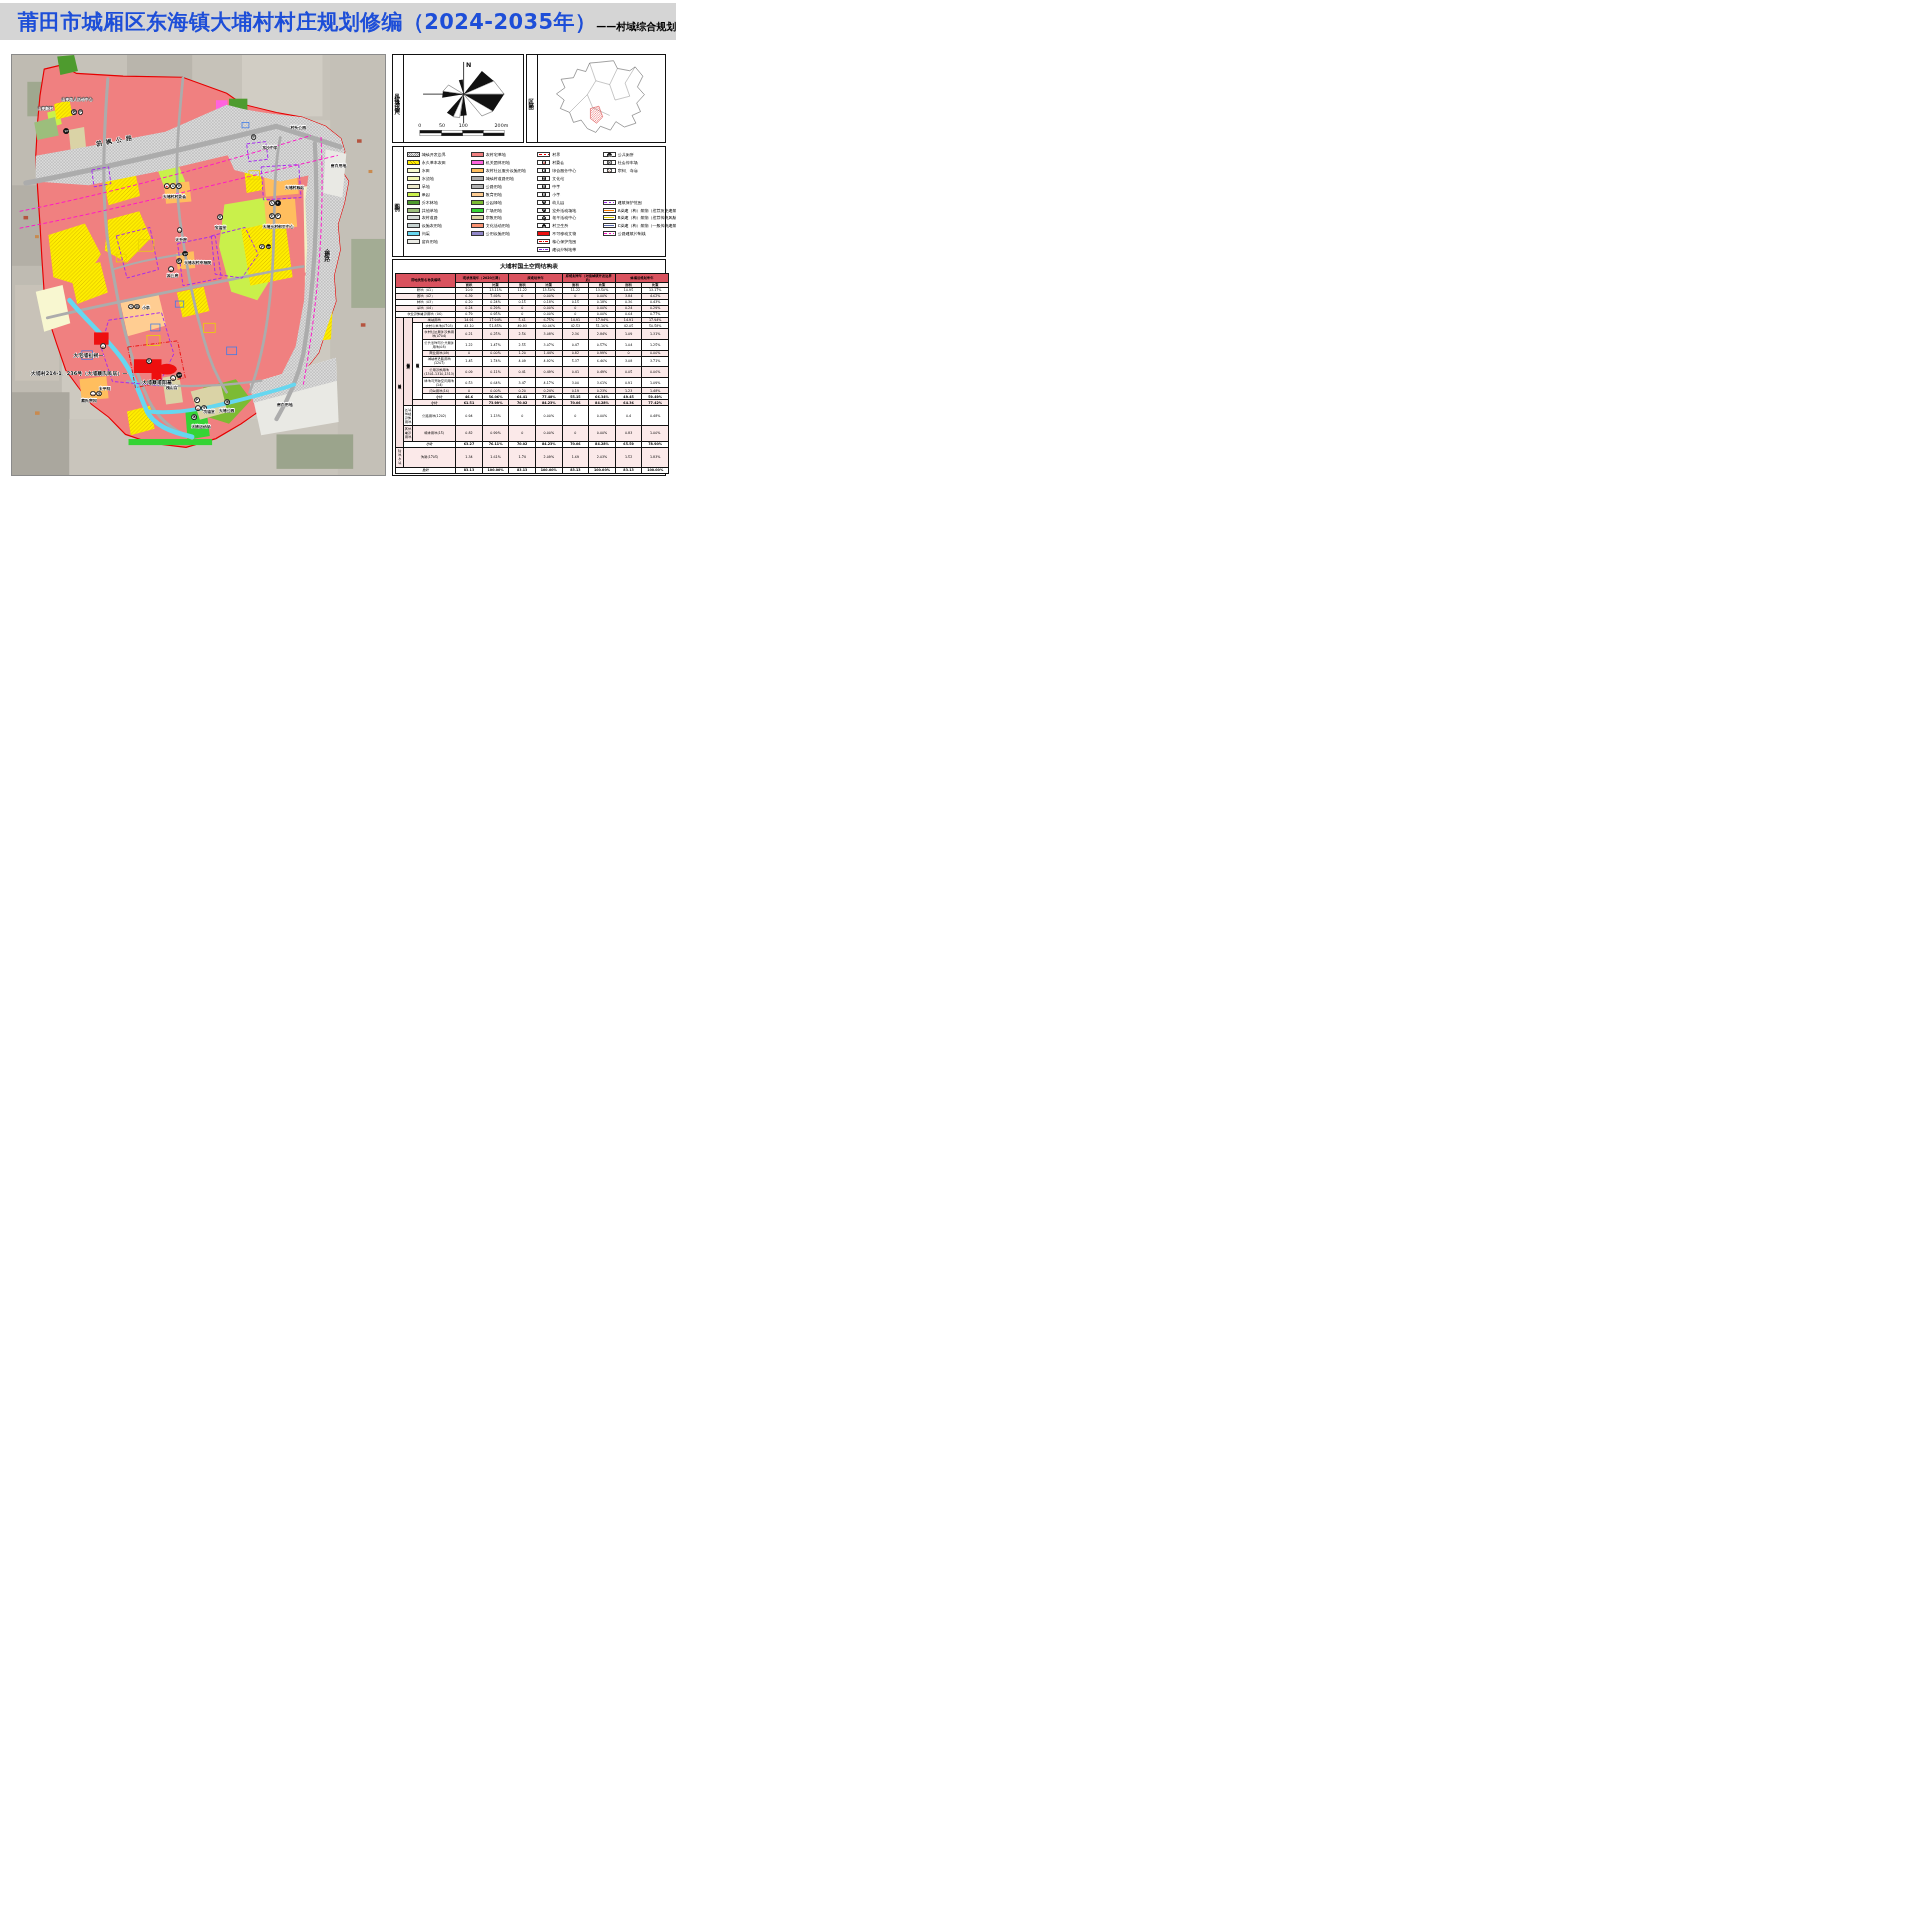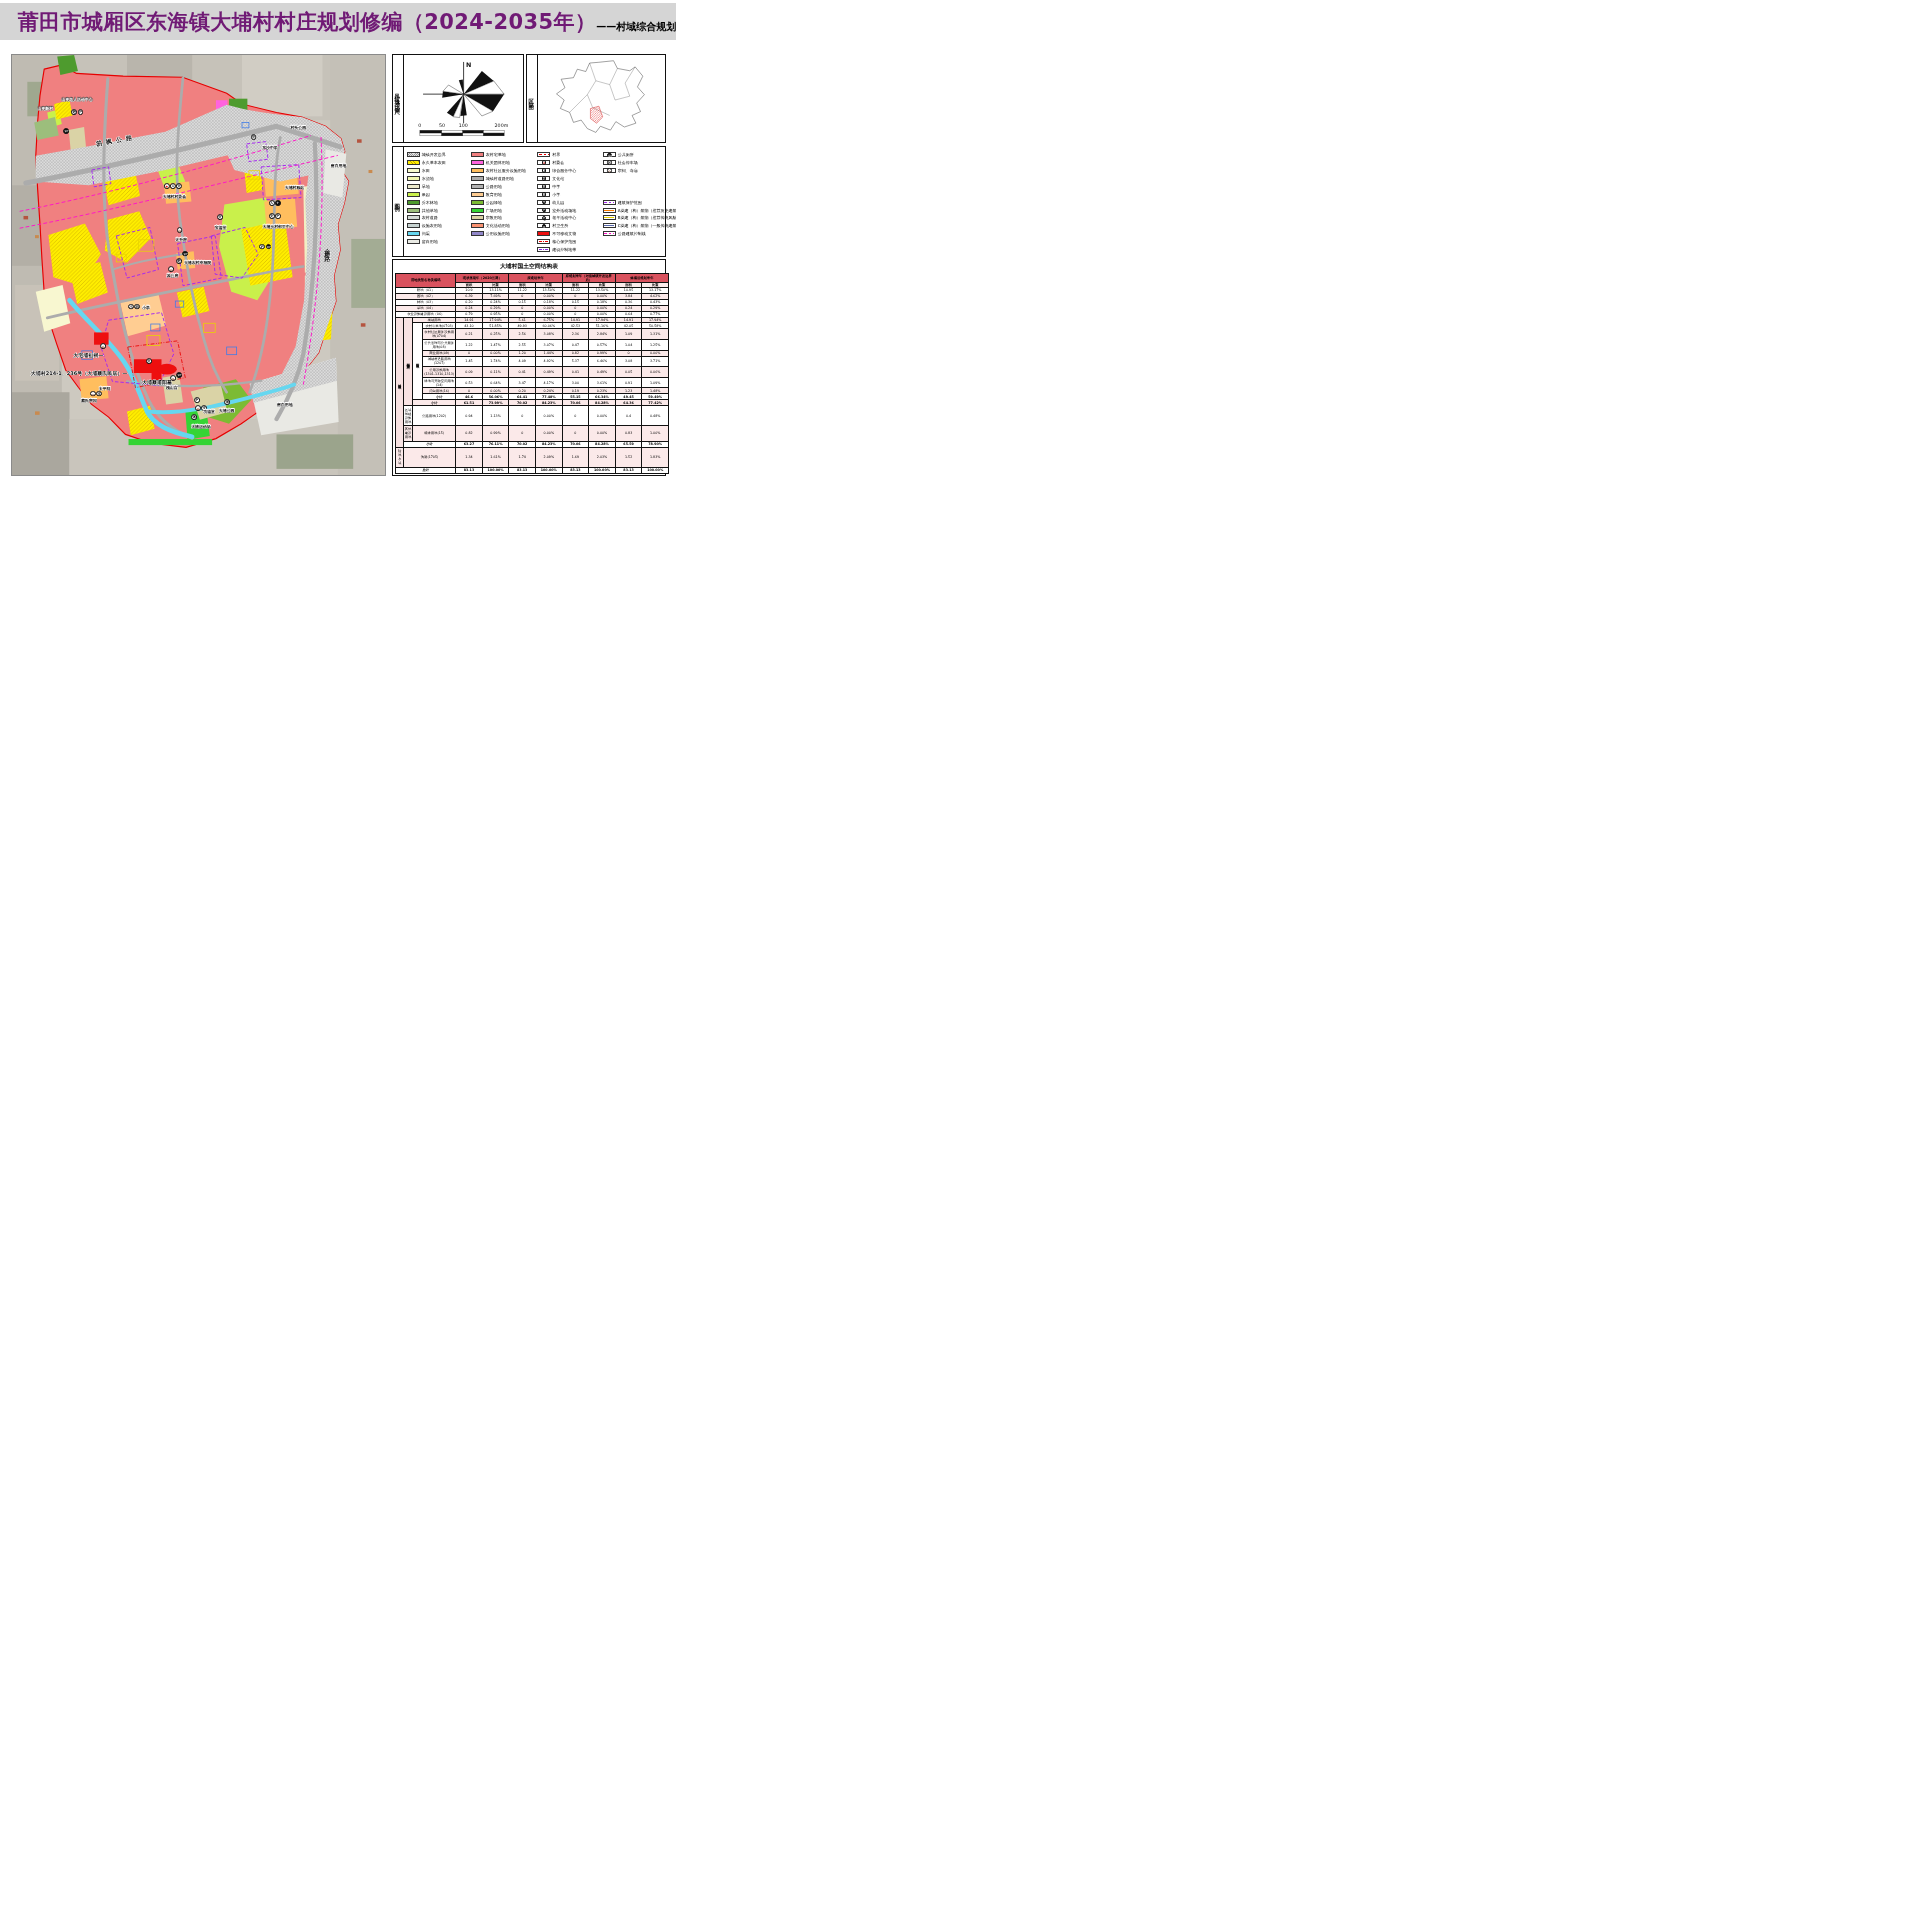--- a/index.html
+++ b/index.html
@@ -1,19 +1,19 @@
 <!DOCTYPE html>
 <html style="font-size:6.2px"><head>
 <meta charset="utf-8">
 <style>
   html,body{margin:0;padding:0;background:#fff;font-family:"DejaVu Sans","Liberation Sans",sans-serif;}
   #sheet{position:relative;width:676px;height:478px;background:#fff;overflow:hidden;}
   
   #banner{position:absolute;left:0;top:3.1px;width:100%;height:37px;background:#D5D5D5;display:flex;align-items:flex-end;}
-  #title{font-size:21px;font-weight:bold;color:#701a75;margin:0 0 3.9px 17.7px;letter-spacing:0.4px;white-space:nowrap;}
+  #title{font-size:21px;font-weight:bold;color:#1d4ed8;margin:0 0 3.9px 17.7px;letter-spacing:0.4px;white-space:nowrap;}
   #subtitle{font-size:10px;font-weight:bold;color:#000;margin:0 21.6px 6.2px auto;white-space:nowrap;}
   
   .panel{position:absolute;background:#fff;border:0.8px solid #111;box-sizing:border-box;}
   #p-map{left:10.8px;top:54px;width:375px;height:422px;border:0.4px solid #8a8a8a;}
   #p-wind{left:392px;top:54px;width:132px;height:89px;}
   #p-loc{left:526px;top:54px;width:140px;height:89px;}
   #p-legend{left:392px;top:146px;width:274px;height:111px;}
   #p-table{left:392px;top:259px;width:274px;height:217px;padding:1.5px 2.3px;}
   .pstrip{position:absolute;left:0;top:0;bottom:0;width:10.4px;border-right:0.6px solid #111;display:flex;align-items:center;justify-content:center;background:#fff;}
   .pstrip span{writing-mode:vertical-rl;text-orientation:upright;font-weight:bold;font-size:5.4px;letter-spacing:2.7px;color:#000;}

